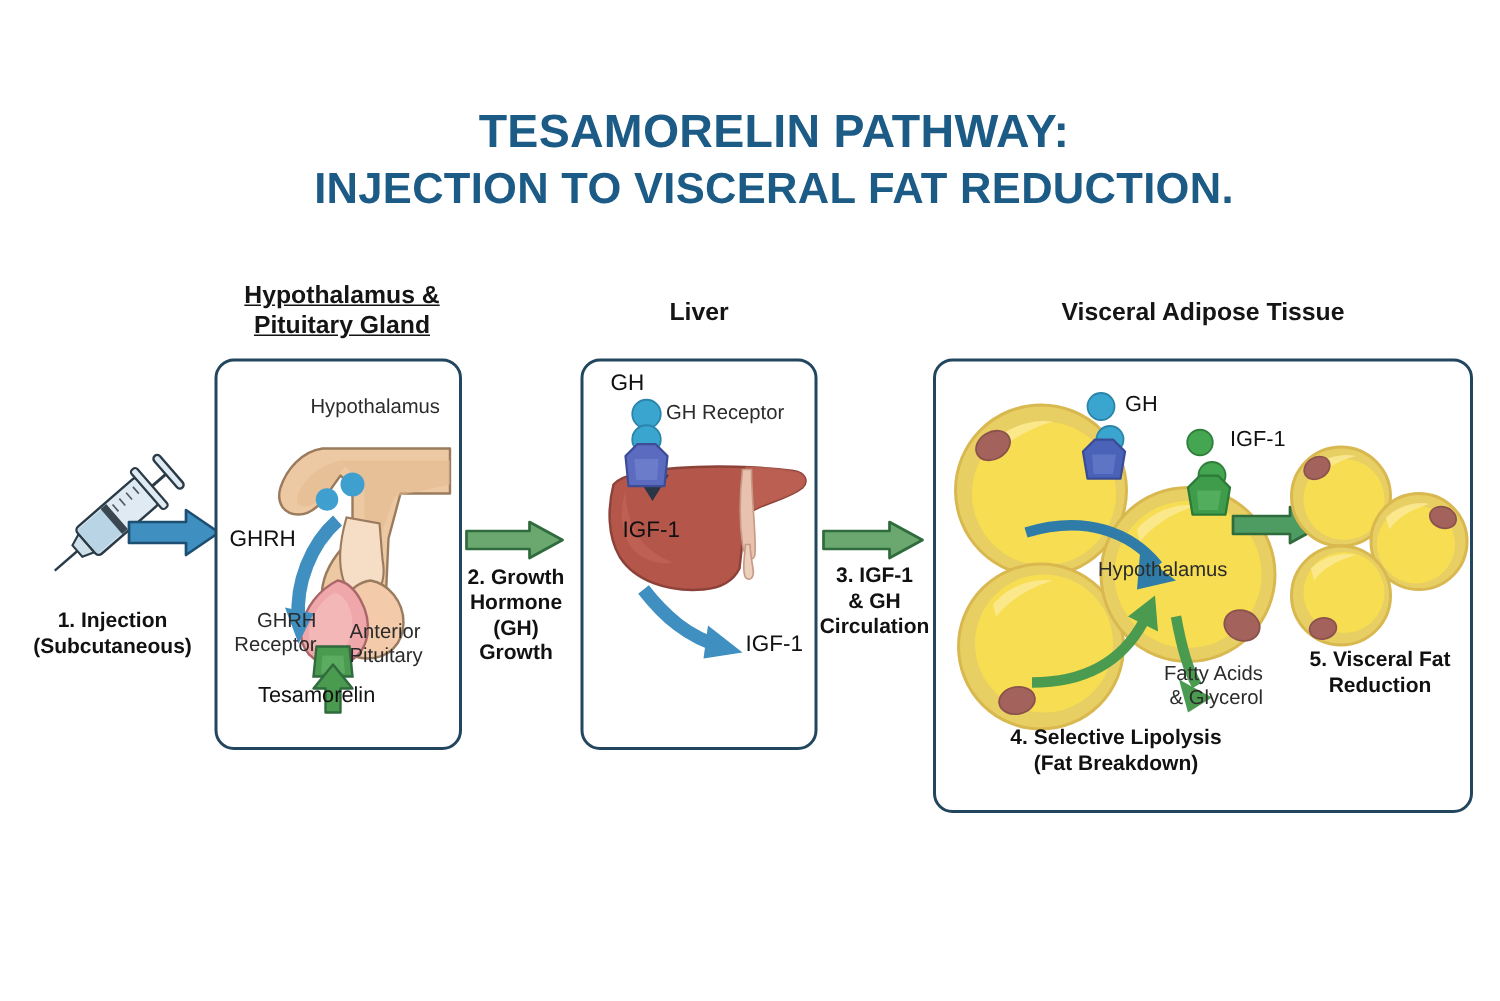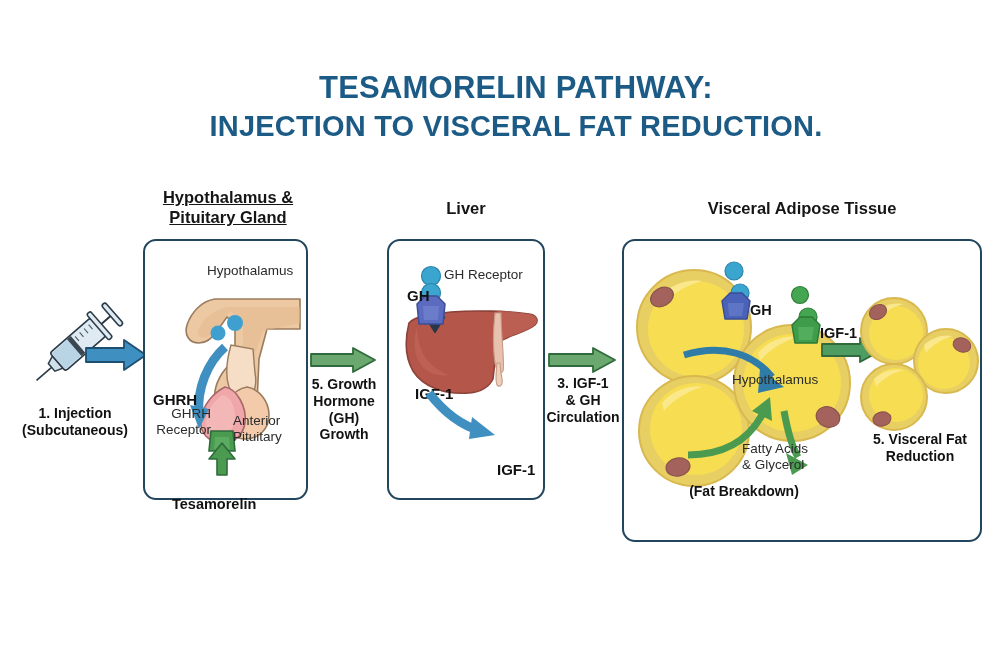--- a/index.html
+++ b/index.html
@@ -38,22 +38,22 @@
   .panel{
     position:absolute;
     border:2px solid #23465f;
     border-radius:13px;
     background:#ffffff;
     box-sizing:border-box;
   }
 
   
   .lbl{position:absolute;color:#2b2b2b;font-size:13.5px;line-height:1.18;}
-  .lbl.b{font-weight:bold;color:#111;margin-top:40px;}
-  .lbl.c{text-align:left;}
+  .lbl.b{font-weight:normal;color:#111;}
+  .lbl.c{text-align:right;}
   .step{position:absolute;font-weight:bold;font-size:14px;color:#111;line-height:1.2;text-align:center;}
 
   svg{display:block;overflow:visible;}
   .abs{position:absolute;}
 </style>
 </head>
 <body>
 
 <div class="stage">
 
@@ -160,21 +160,21 @@
 
     <div class="lbl b" style="left:27px;top:215px;font-size:14.5px;">Tesamorelin</div>
   </div>
 
   <div class="abs" style="left:311px;top:347px;">
     <svg width="66" height="26" viewBox="0 0 66 26">
       <path d="M0 7 L42 7 L42 1 L64 13 L42 25 L42 19 L0 19 Z" fill="#6aa86f" stroke="#2f6b3c" stroke-width="1.8" stroke-linejoin="round"></path>
     </svg>
   </div>
   <div class="step" style="left:303px;top:376px;width:82px;">
-    <div>5. Growth</div>
+    <div>2. Growth</div>
     <div>Hormone</div>
     <div>(GH)</div>
     <div>Growth</div>
   </div>
 
   <div class="panel-head" style="left:387px;top:198px;width:158px;">Liver</div>
 
   <div class="panel" style="left:387px;top:239px;width:158px;height:261px;">
 
     <div class="abs" style="left:8px;top:50px;">
@@ -286,20 +286,21 @@
     <div class="lbl b" style="left:196px;top:44px;font-size:14.5px;">IGF-1</div>
 
     <div class="lbl" style="left:108px;top:131px;font-size:13.5px;">Hypothalamus</div>
 
     <div class="lbl c" style="left:118px;top:200px;width:100px;">
       <div>Fatty Acids</div>
       <div>&amp; Glycerol</div>
     </div>
 
     <div class="step" style="left:10px;top:242px;width:220px;">
+      <div>4. Selective Lipolysis</div>
       <div>(Fat Breakdown)</div>
     </div>
 
     <div class="abs" style="left:198px;top:96px;">
       <svg width="62" height="26" viewBox="0 0 62 26">
         <path d="M0 7 L38 7 L38 1 L60 13 L38 25 L38 19 L0 19 Z" fill="#4f9c62" stroke="#2f6b3c" stroke-width="1.8" stroke-linejoin="round"></path>
       </svg>
     </div>
 
     <div class="abs" style="left:228px;top:56px;">

